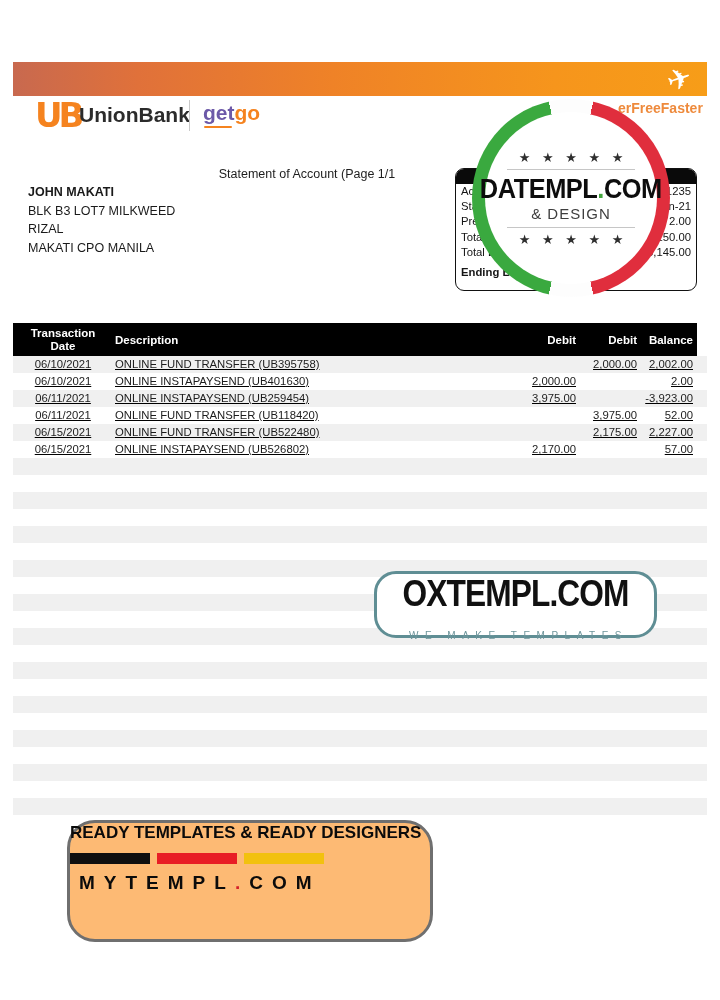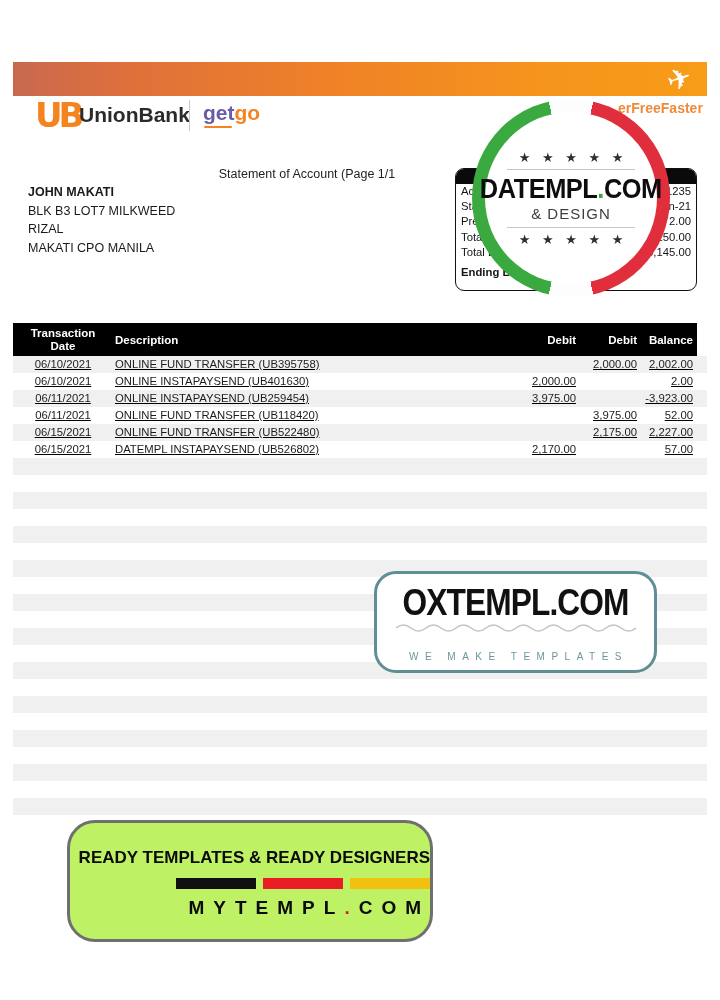--- a/index.html
+++ b/index.html
@@ -64,33 +64,33 @@
     display:flex;flex-direction:column;align-items:center;justify-content:center;text-align:center;}
   .seal-stars{font-size:13px;letter-spacing:4px;color:#2e2e2e;padding-left:4px;white-space:nowrap;}
   .seal-div{width:128px;height:1px;background:#c6c6c6;margin:4px 0;}
   .seal-line1{font-size:16px;color:#3e3e3e;letter-spacing:0.3px;margin:1px 0;white-space:nowrap;}
   .seal-domain{font-size:27px;font-weight:800;color:#0d0d0d;letter-spacing:-0.5px;
     transform:scaleX(0.94);white-space:nowrap;line-height:30px;}
   .seal-dot{color:#44a63f;}
   .seal-line2{font-size:15px;color:#3e3e3e;letter-spacing:1px;margin:1px 0;}
 
   
-  .oxtempl{position:absolute;left:374px;top:571px;width:283px;height:102px;background:#fff;
+  .oxtempl{position:absolute;left:374px;top:571px;width:283px;height:67px;background:#fff;
     border:3px solid #5f8e94;border-radius:22px;box-sizing:border-box;z-index:2;
-    display:flex;flex-direction:column;align-items:center;padding-top:9px;}
+    display:flex;flex-direction:column;align-items:center;padding-top:0;}
   .ox-title{font-size:36px;font-weight:800;color:#111;transform:scaleX(0.88);
     letter-spacing:-1px;line-height:40px;white-space:nowrap;}
   .ox-wave{margin-top:-1px;}
   .ox-sub{font-size:10px;letter-spacing:6.5px;color:#6d959b;margin-top:17px;
     padding-left:6px;white-space:nowrap;}
 
   
-  .mytempl{position:absolute;left:67px;top:820px;width:366px;height:122px;background:#bef264;
+  .mytempl{position:absolute;left:67px;top:820px;width:366px;height:122px;background:#fdba74;
     border:3.5px solid #6f6f6f;border-radius:28px;box-sizing:border-box;z-index:2;
-    display:flex;flex-direction:column;align-items:flex-end;padding-top:25px;}
+    display:flex;flex-direction:column;align-items:flex-start;}
   .my-line1{font-size:17px;font-weight:700;color:#0b0b0b;white-space:nowrap;}
   .my-bars{display:flex;gap:7px;margin-top:10px;}
   .my-bar{width:80px;height:11px;}
   .bar-black{background:#0f0f0f}.bar-red{background:#e81d25}.bar-yellow{background:#f2c10f}
   .my-domain{margin-top:8px;font-size:19px;font-weight:700;color:#0b0b0b;
     letter-spacing:9px;padding-left:9px;white-space:nowrap;}
   .my-dot{color:#d4202a;}
 </style>
 </head>
 <body>
@@ -188,21 +188,21 @@
     </div>
     <div class="tx-row">
       <span class="c-date">06/15/2021</span>
       <span class="c-desc">ONLINE FUND TRANSFER (UB522480)</span>
       <span class="c-debit"></span>
       <span class="c-credit">2,175.00</span>
       <span class="c-balance">2,227.00</span>
     </div>
     <div class="tx-row">
       <span class="c-date">06/15/2021</span>
-      <span class="c-desc">DATEMPL INSTAPAYSEND (UB526802)</span>
+      <span class="c-desc">ONLINE INSTAPAYSEND (UB526802)</span>
       <span class="c-debit">2,170.00</span>
       <span class="c-credit"></span>
       <span class="c-balance">57.00</span>
     </div>
   </div>
 
   <div class="seal">
     <div class="seal-inner">
       <div class="seal-stars">★ ★ ★ ★ ★</div>
       <div class="seal-div"></div>

